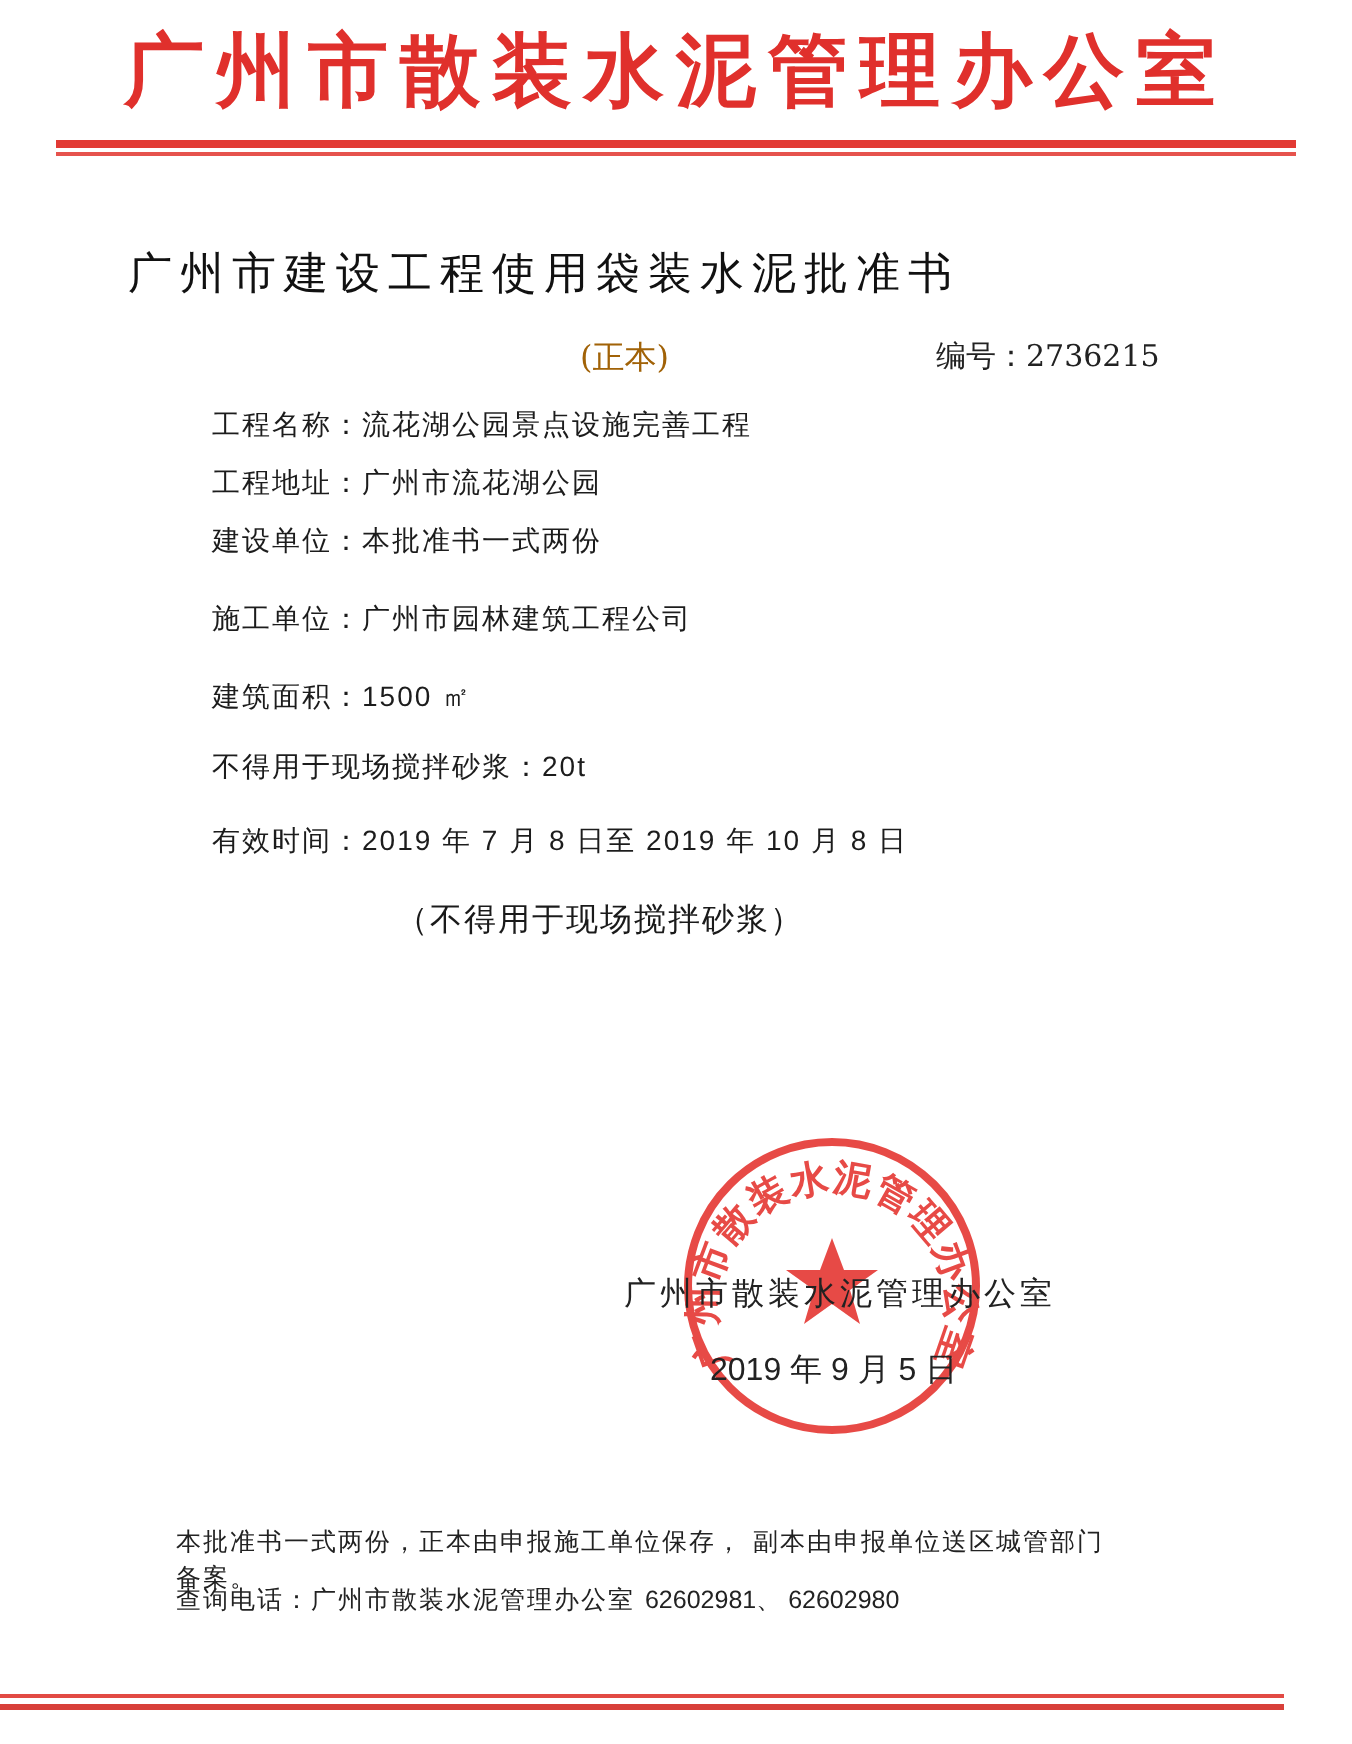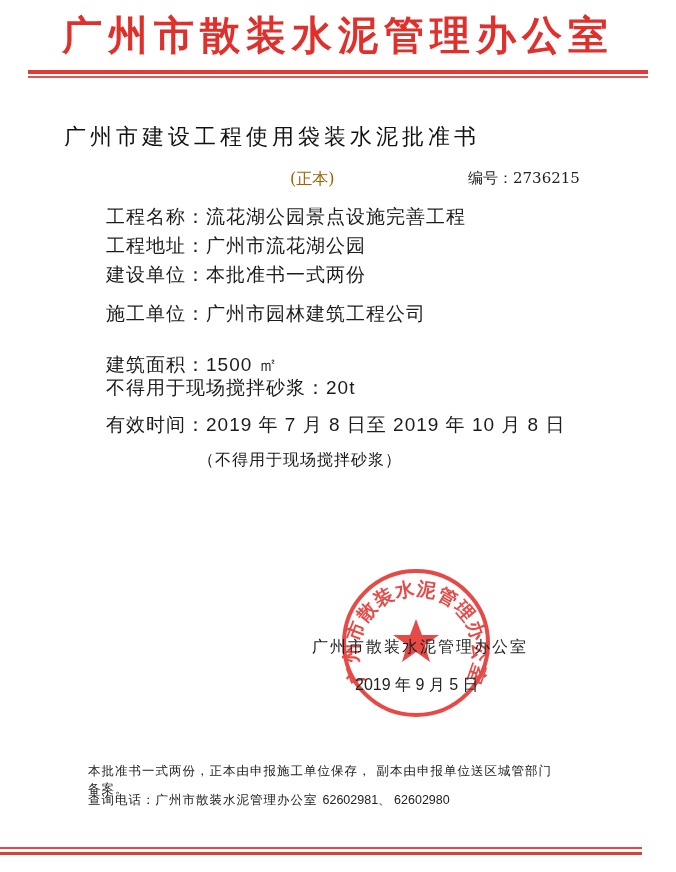--- a/index.html
+++ b/index.html
@@ -6,21 +6,21 @@
   body { width:676px; height:872px; background:#ffffff; position:relative; overflow:hidden;
          font-family:"DejaVu Serif", "Liberation Serif", serif; color:#1a1a1a; }
   .abs { position:absolute; }
   .header-title { left:0; width:676px; top:8px; text-align:center; font-size:40px; letter-spacing:6px;
                   color:#e0302c; font-weight:bold; }
   .rule-thick { height:4px; background:#e23a34; }
   .rule-thin { height:2px; background:#e6534d; }
   .doc-title { left:0; width:544px; top:122px; text-align:center; font-size:22px; letter-spacing:4px; color:#111; }
   .copy-tag { left:290px; top:169px; font-size:16px; color:#a16207; }
   .doc-no { left:468px; top:169px; font-size:15px; color:#222; }
-  .field { left:106px; font-size:19px; color:#1c1c1c; letter-spacing:1px; white-space:nowrap; }
+  .field { left:106px; font-size:14px; color:#1c1c1c; letter-spacing:1px; white-space:nowrap; }
   .field .val.latin { font-family:"Liberation Sans", sans-serif; }
   .note-center { left:0; width:600px; text-align:center; font-size:16px; letter-spacing:1px; }
   .sig-org { left:312px; top:637px; font-size:16px; letter-spacing:2px; color:#222; z-index:2; }
   .sig-date { left:355px; top:675px; font-size:16px; color:#222; font-family:"Liberation Sans", sans-serif; z-index:2; }
   .stamp { left:340px; top:567px; width:152px; height:152px; z-index:1; opacity:0.88; }
   .footnote { left:88px; font-size:12.5px; color:#222; letter-spacing:1px; }
   .footnote .latin { font-family:"Liberation Sans", sans-serif; letter-spacing:0; }
 </style>
 </head>
 <body>
@@ -40,21 +40,21 @@
 </div>
 <div class="abs field" style="top:233px;">
   <span>工程地址：</span><span class="val">广州市流花湖公园</span>
 </div>
 <div class="abs field" style="top:262px;">
   <span>建设单位：</span><span class="val">本批准书一式两份</span>
 </div>
 <div class="abs field" style="top:301px;">
   <span>施工单位：</span><span class="val">广州市园林建筑工程公司</span>
 </div>
-<div class="abs field" style="top:352px;">
+<div class="abs field" style="top:340px;">
   <span>建筑面积：</span><span class="val latin">1500 ㎡</span>
 </div>
 <div class="abs field" style="top:375px;">
   <span>不得用于现场搅拌砂浆：</span><span class="val latin">20t</span>
 </div>
 <div class="abs field" style="top:412px;">
   <span>有效时间：</span><span class="val latin">2019 年 7 月 8 日至 2019 年 10 月 8 日</span>
 </div>
 <div class="abs note-center" style="top:450px;">（不得用于现场搅拌砂浆）</div>
 

